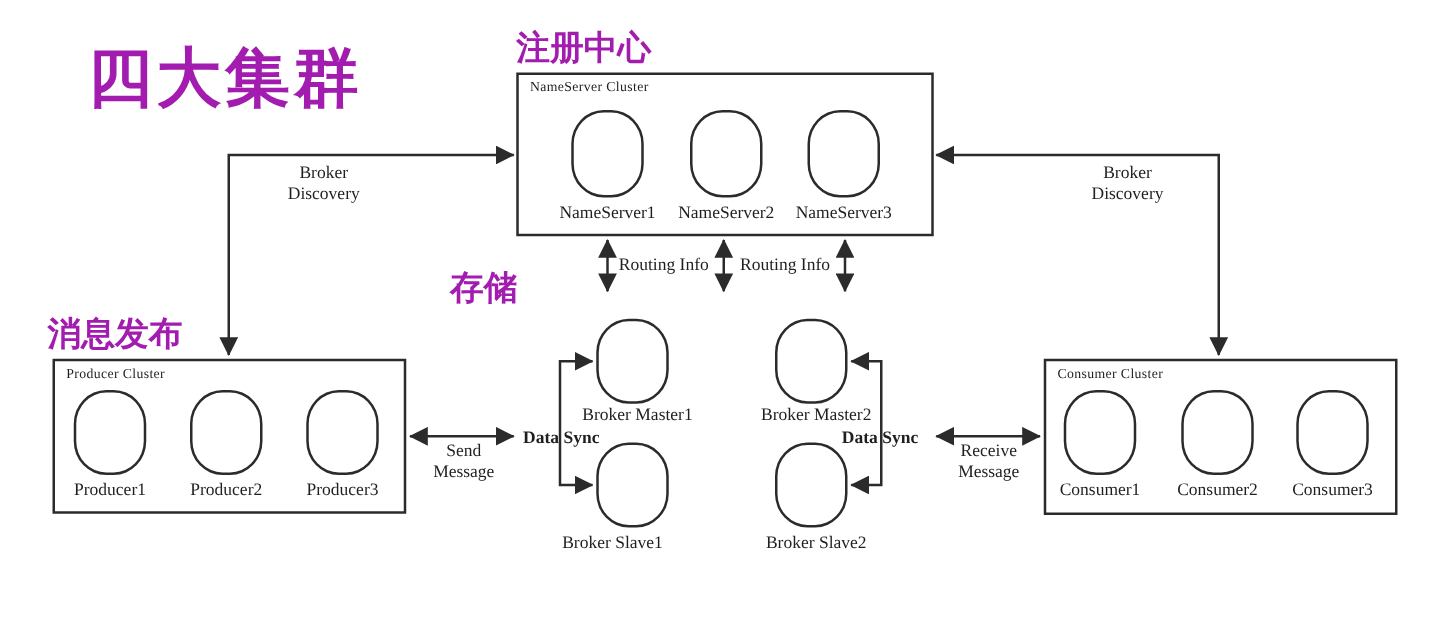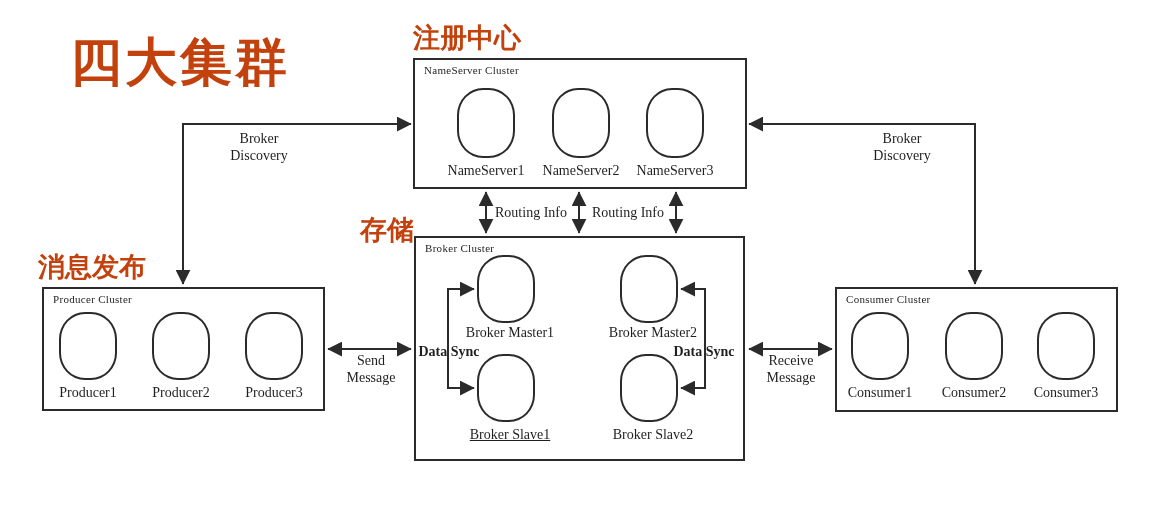--- a/index.html
+++ b/index.html
@@ -23,21 +23,21 @@
     position:absolute;transform:translateX(-50%);font-size:14px;white-space:nowrap;
   }
   
   .edge-label{
     position:absolute;transform:translate(-50%,-50%);font-size:14px;text-align:center;
     white-space:pre-line;line-height:1.18;background:transparent;
   }
   .edge-label.bold{font-weight:bold;}
   
   .red-note{
-    position:absolute;color:#c2410c;font-family:"Liberation Sans","DejaVu Sans",sans-serif;
+    position:absolute;color:#a21caf;font-family:"Liberation Sans","DejaVu Sans",sans-serif;
     font-weight:bold;white-space:nowrap;
   }
   .headline{font-size:52px;letter-spacing:3px;}
   .note-md{font-size:27px;}
   svg.wires{position:absolute;left:0;top:0;pointer-events:none;}
 </style>
 </head>
 <body>
 
 <div class="stage">
@@ -89,30 +89,27 @@
   <div class="cluster" style="left:835px;top:287px;width:283px;height:125px;">
     <div class="cluster-title">Consumer Cluster</div>
   </div>
   <div class="node" style="left:851px;top:312px;"></div>
   <div class="node" style="left:945px;top:312px;"></div>
   <div class="node" style="left:1037px;top:312px;"></div>
   <div class="node-label" style="left:880px;top:385px;">Consumer1</div>
   <div class="node-label" style="left:974px;top:385px;">Consumer2</div>
   <div class="node-label" style="left:1066px;top:385px;">Consumer3</div>
 
-  <div class="cluster" style="left:414px;top:236px;width:331px;height:225px;">
-    <div class="cluster-title">Broker Cluster</div>
-  </div>
   <div class="node" style="left:477px;top:255px;"></div>
   <div class="node" style="left:620px;top:255px;"></div>
   <div class="node" style="left:477px;top:354px;"></div>
   <div class="node" style="left:620px;top:354px;"></div>
   <div class="node-label" style="left:510px;top:325px;">Broker Master1</div>
   <div class="node-label" style="left:653px;top:325px;">Broker Master2</div>
-  <div class="node-label" style="left:510px;top:427px;text-decoration:underline;">Broker Slave1</div>
+  <div class="node-label" style="left:490px;top:427px;">Broker Slave1</div>
   <div class="node-label" style="left:653px;top:427px;">Broker Slave2</div>
 
   <div class="edge-label" style="left:259px;top:148px;">Broker
 Discovery</div>
   <div class="edge-label" style="left:902px;top:148px;">Broker
 Discovery</div>
   <div class="edge-label" style="left:531px;top:213px;">Routing Info</div>
   <div class="edge-label" style="left:628px;top:213px;">Routing Info</div>
   <div class="edge-label" style="left:371px;top:370px;">Send
 Message</div>

